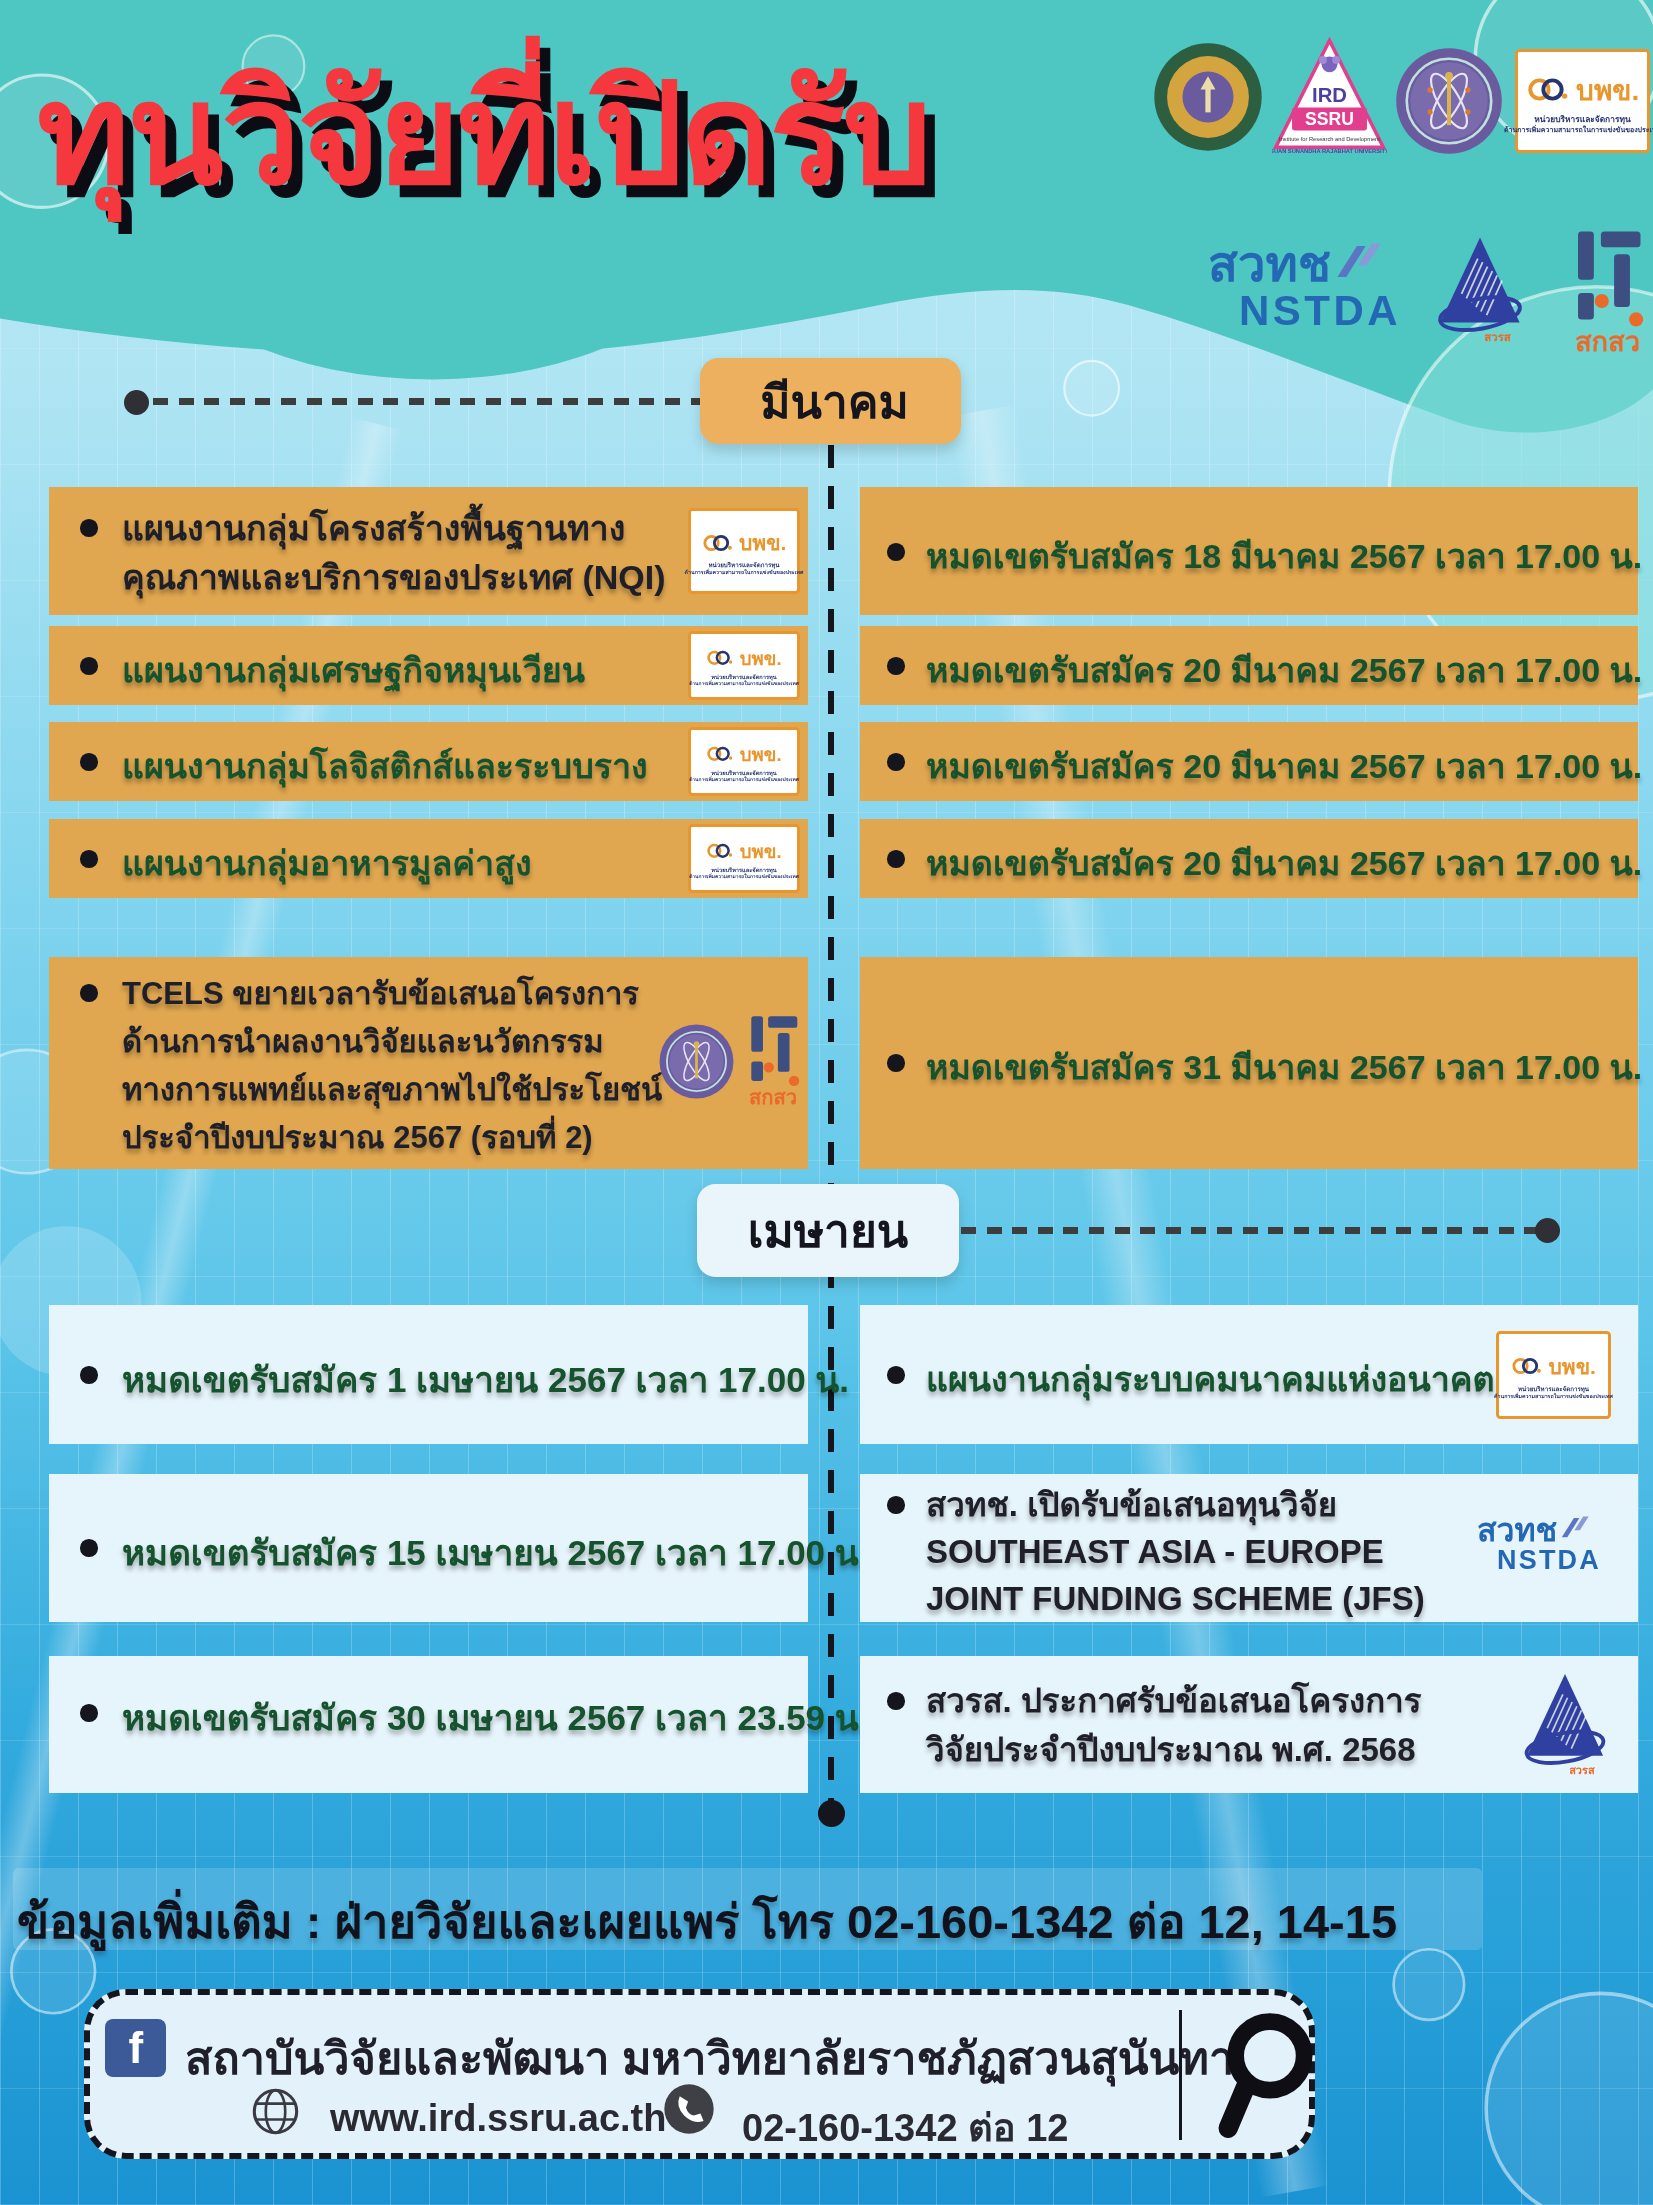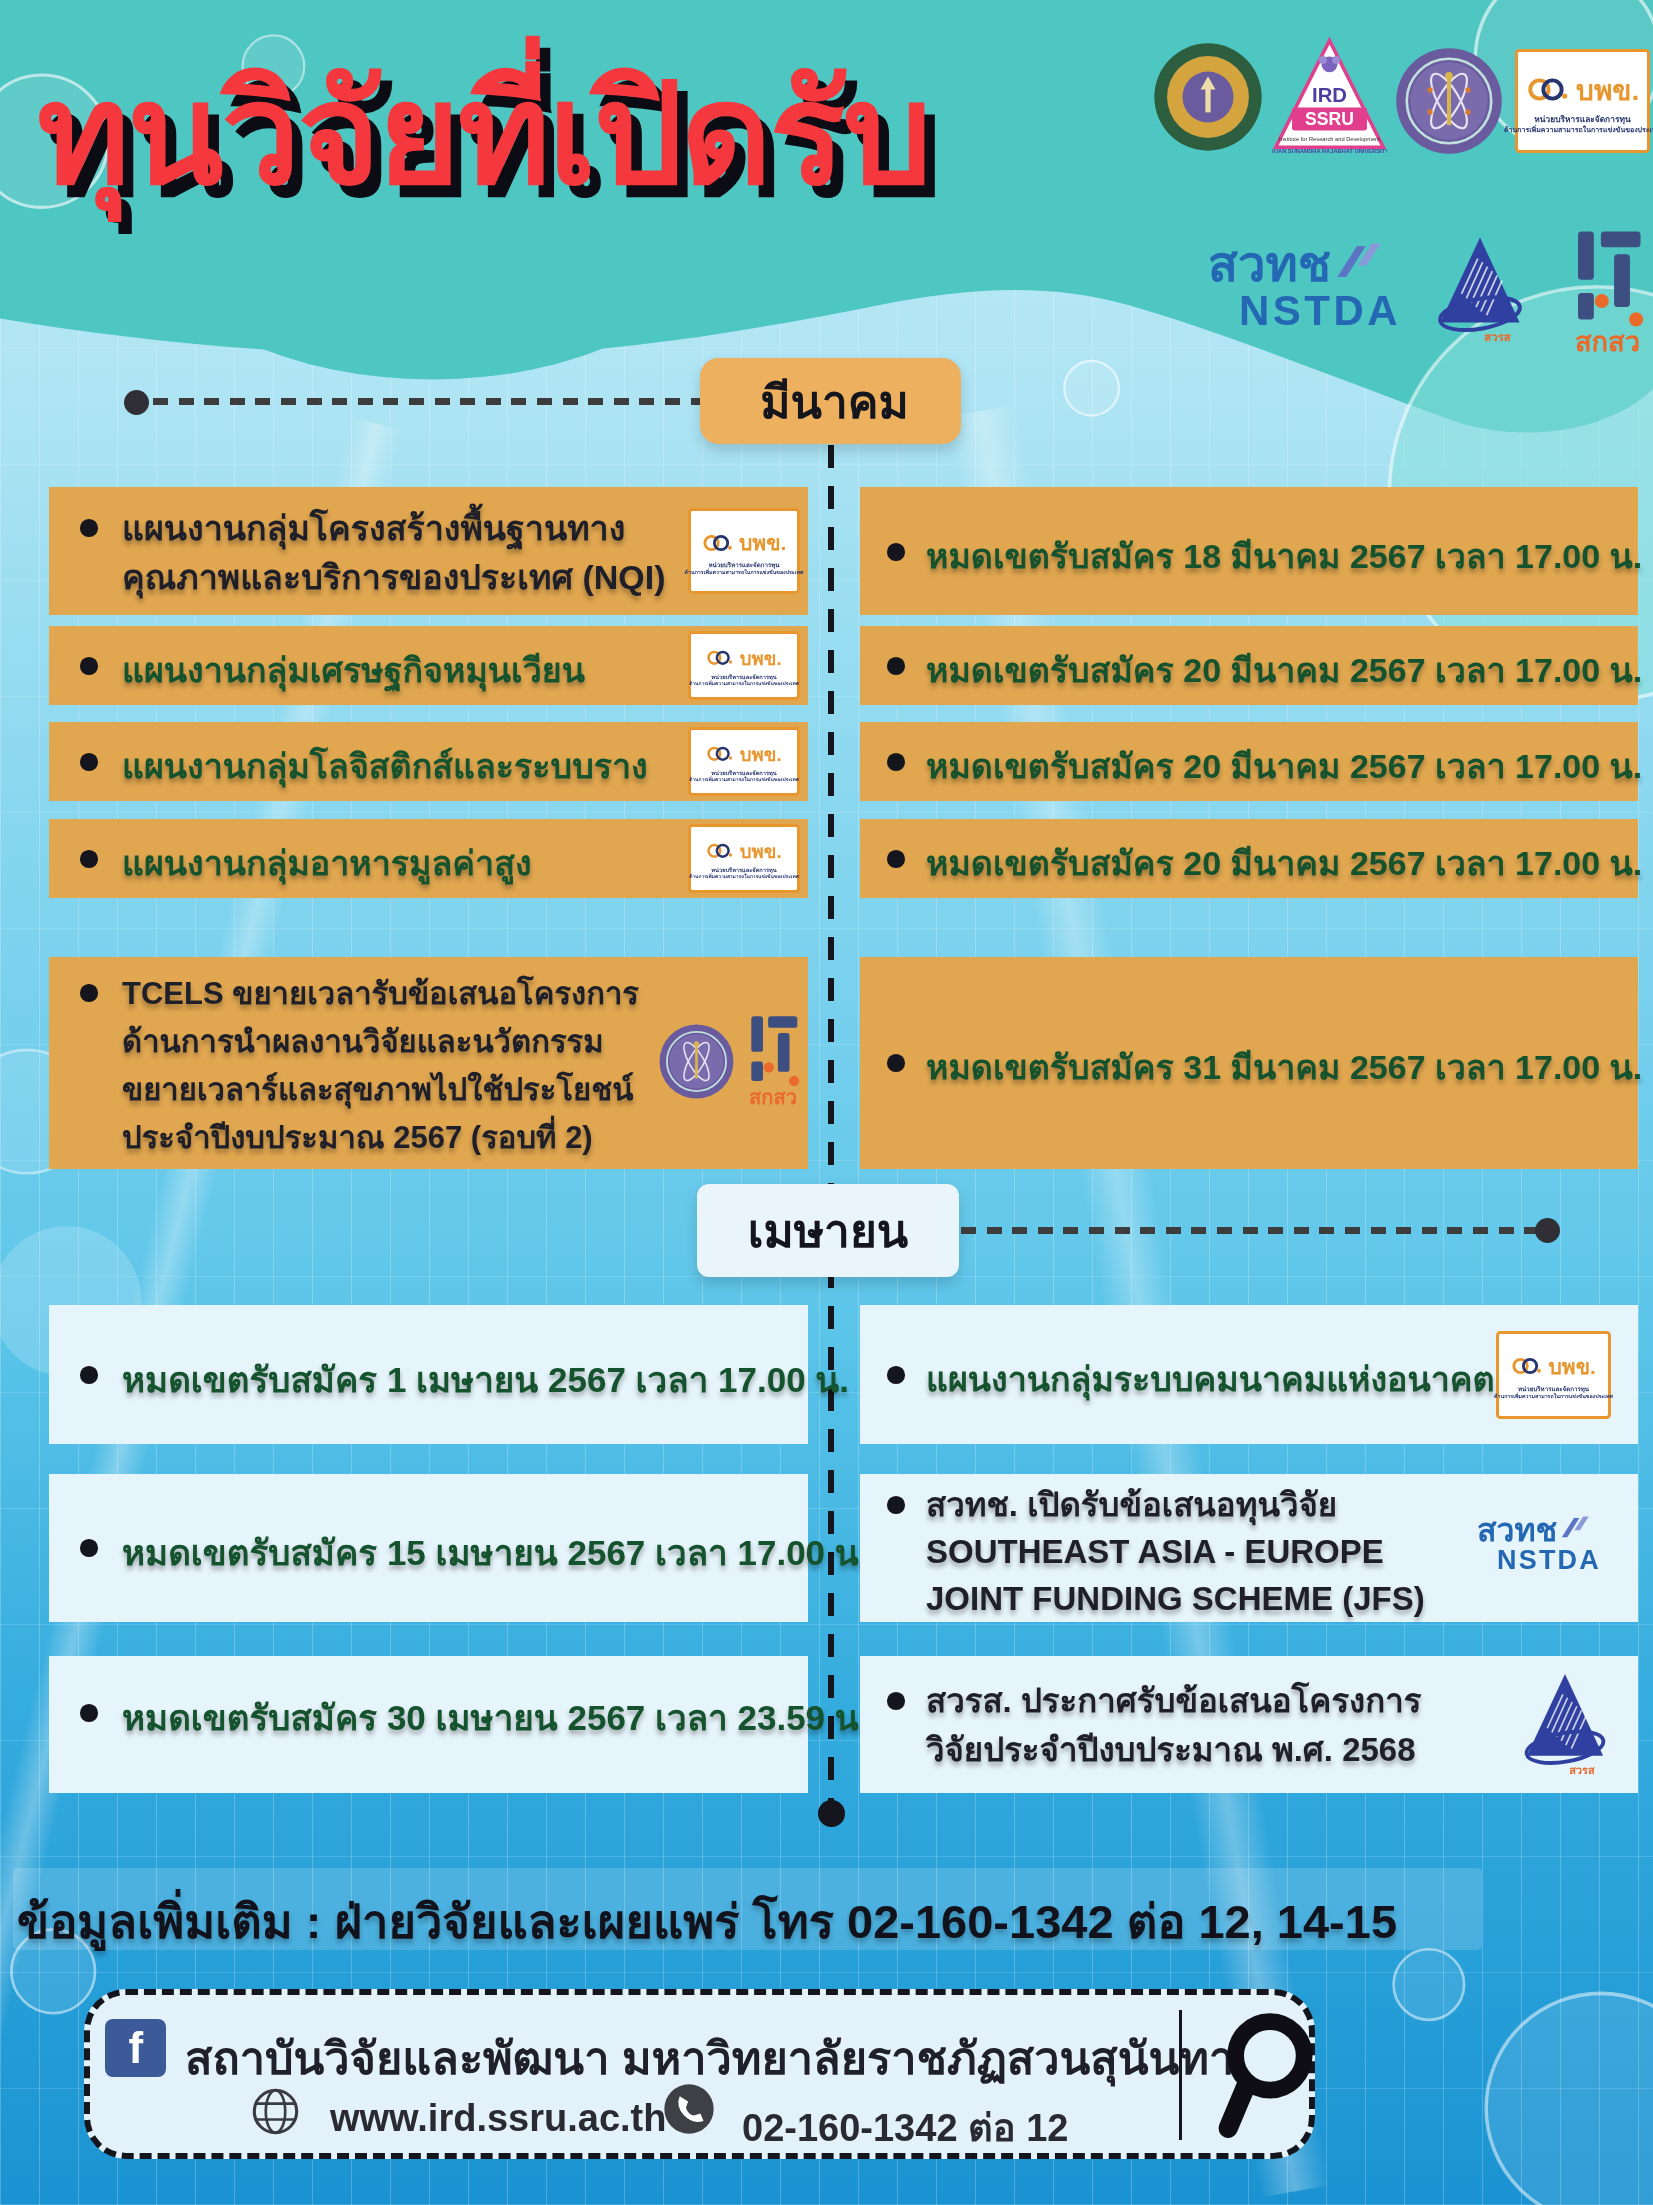--- a/index.html
+++ b/index.html
@@ -258,21 +258,21 @@
   <div class="row row-o" style="left:860px;top:819px;width:778px;height:79px;">
     <span class="bullet" style="left:27px;top:31px;"></span>
     <div class="rtext" style="left:66px;top:17px;font-size:34px;">หมดเขตรับสมัคร 20 มีนาคม 2567 เวลา 17.00 น.</div>
   </div>
 
   <div class="row row-o" style="left:49px;top:957px;width:759px;height:212px;">
     <span class="bullet" style="left:31px;top:27px;"></span>
     <div class="rlines" style="left:73px;top:13.2px;font-size:31px;line-height:48px;">
       <div>TCELS ขยายเวลารับข้อเสนอโครงการ</div>
       <div>ด้านการนำผลงานวิจัยและนวัตกรรม</div>
-      <div>ขยายเวลาร์และสุขภาพไปใช้ประโยชน์</div>
+      <div>ทางการแพทย์และสุขภาพไปใช้ประโยชน์</div>
       <div>ประจำปีงบประมาณ 2567 (รอบที่ 2)</div>
     </div>
     <svg style="position:absolute;left:609px;top:66px;" width="77" height="77" viewBox="0 0 250 250">
       <circle cx="125" cy="125" r="120" fill="#6A5B9E"></circle>
       <circle cx="125" cy="125" r="96" fill="none" stroke="#BFE0DC" stroke-width="6"></circle>
       <circle cx="125" cy="125" r="88" fill="#7A6CAC"></circle>
       <ellipse cx="125" cy="125" rx="70" ry="24" fill="none" stroke="#E8E3F4" stroke-width="5" transform="rotate(60 125 125)"></ellipse>
       <ellipse cx="125" cy="125" rx="70" ry="24" fill="none" stroke="#E8E3F4" stroke-width="5" transform="rotate(-60 125 125)"></ellipse>
       <line x1="125" y1="70" x2="125" y2="180" stroke="#D8B44C" stroke-width="9"></line>
       <circle cx="125" cy="68" r="9" fill="#D8B44C"></circle>
@@ -287,21 +287,21 @@
       <circle cx="92" cy="168" r="16" fill="#E96A2A"></circle>
       <circle cx="170" cy="210" r="16" fill="#E96A2A"></circle>
       <text x="105" y="282" text-anchor="middle" font-size="62" font-weight="bold" fill="#E96A2A">สกสว</text>
     </svg>
   </div>
   <div class="row row-o" style="left:860px;top:957px;width:778px;height:212px;">
     <span class="bullet" style="left:27px;top:97px;"></span>
     <div class="rtext" style="left:66px;top:83px;font-size:34px;">หมดเขตรับสมัคร 31 มีนาคม 2567 เวลา 17.00 น.</div>
   </div>
 
-  <div class="month-label" style="left:697px;top:1184px;width:262px;height:93px;background:#EAF5FB;border-radius:12px;">
+  <div class="month-label" style="left:697px;top:1184px;width:262px;height:93px;background:#EAF5FB;">
     <span>เมษายน</span>
   </div>
   <div class="dash-h" style="left:961px;top:1227px;width:580px;"></div>
   <div class="tdot" style="left:1535px;top:1218px;width:25px;height:25px;"></div>
 
   <div class="row row-b" style="left:49px;top:1305px;width:759px;height:139px;">
     <span class="bullet" style="left:31px;top:61px;"></span>
     <div class="rtext" style="left:73px;top:47px;font-size:35px;">หมดเขตรับสมัคร 1 เมษายน 2567 เวลา 17.00 น.</div>
   </div>
   <div class="row row-b" style="left:860px;top:1305px;width:778px;height:139px;">

